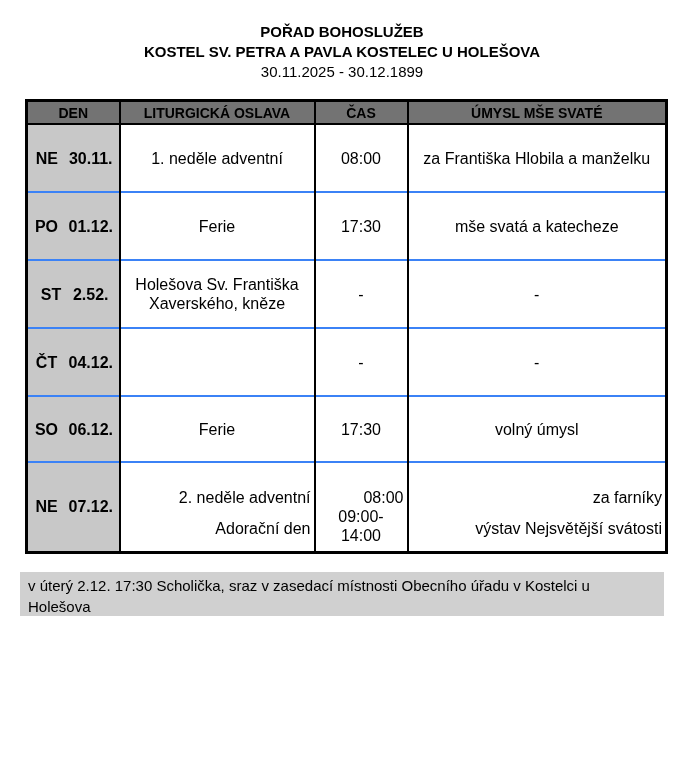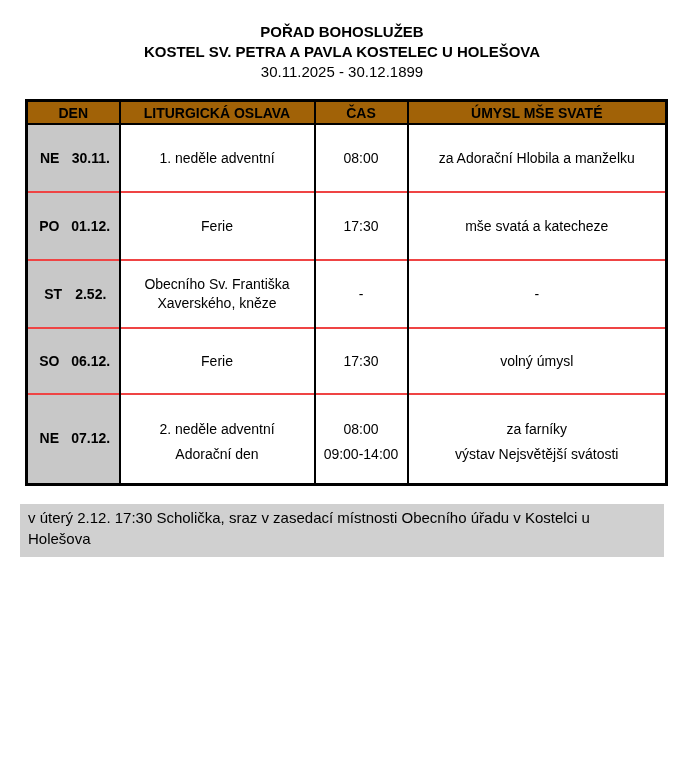--- a/index.html
+++ b/index.html
@@ -37,35 +37,35 @@
     table-layout: fixed;
     width: 640px;
     margin: 17px 0 0 25px;
     border: 3px solid #000;
   }
   table.schedule col.c-den    { width: 93px; }
   table.schedule col.c-oslava { width: 195px; }
   table.schedule col.c-cas    { width: 93px; }
   table.schedule col.c-umysl  { width: 259px; }
   table.schedule th {
-    background: #a16207;
+    background: #737373;
     font-size: 14px;
     font-weight: bold;
     text-align: center;
     height: 21px;
     border-left: 2px solid #000;
     border-bottom: 2px solid #000;
     padding: 0;
   }
   table.schedule td {
-    font-size: 14px;
+    font-size: 16px;
     text-align: center;
     vertical-align: middle;
     border-left: 2px solid #000;
-    border-top: 2px solid #ef4444;
+    border-top: 2px solid #3b82f6;
     padding: 0 3px;
     line-height: 19px;
   }
   table.schedule th:first-child,
   table.schedule td:first-child { border-left: none; }
   table.schedule tr.r    { height: 68px; }
   table.schedule tr.r-sm { height: 66px; }
   table.schedule tr.r-lg { height: 90px; }
   td.den {
     background: #c8c8c8;
@@ -77,22 +77,22 @@
     display: inline-block;
     min-width: 26px;
   }
   td.den .date { display: inline-block; margin-left: 9px; }
   .stack {
     box-sizing: border-box;
     height: 86px;
     display: flex;
     flex-direction: column;
     justify-content: space-between;
-    align-items: center;
-    padding: 24px 0 18px 0;
+    align-items: flex-end;
+    padding: 24px 0 12px 0;
   }
   .note {
     box-sizing: border-box;
     width: 644px;
     margin: 18px 0 0 20px;
     background: #d0d0d0;
     font-size: 15px;
     line-height: 21px;
     padding: 3px 8px 8px 8px;
     text-align: left;
@@ -121,38 +121,44 @@
       <th>DEN</th>
       <th>LITURGICKÁ OSLAVA</th>
       <th>ČAS</th>
       <th>ÚMYSL MŠE SVATÉ</th>
     </tr>
 
     <tr class="r">
       <td class="den"><span class="day">NE</span><span class="date">30.11.</span></td>
       <td>1. neděle adventní</td>
       <td>08:00</td>
-      <td>za Adorační Hlobila a manželku</td>
+      <td>za Františka Hlobila a manželku</td>
     </tr>
 
     <tr class="r">
       <td class="den"><span class="day">PO</span><span class="date">01.12.</span></td>
       <td>Ferie</td>
       <td>17:30</td>
       <td>mše svatá a katecheze</td>
     </tr>
 
 
     <tr class="r">
       <td class="den"><span class="day">ST</span><span class="date">2.52.</span></td>
-      <td>Obecního Sv. Františka Xaverského, kněze</td>
+      <td>Holešova Sv. Františka Xaverského, kněze</td>
       <td>-</td>
       <td>-</td>
     </tr>
 
+    <tr class="r">
+      <td class="den"><span class="day">ČT</span><span class="date">04.12.</span></td>
+      <td></td>
+      <td>-</td>
+      <td>-</td>
+    </tr>
 
 
     <tr class="r-sm">
       <td class="den"><span class="day">SO</span><span class="date">06.12.</span></td>
       <td>Ferie</td>
       <td>17:30</td>
       <td>volný úmysl</td>
     </tr>
 
     <tr class="r-lg">

